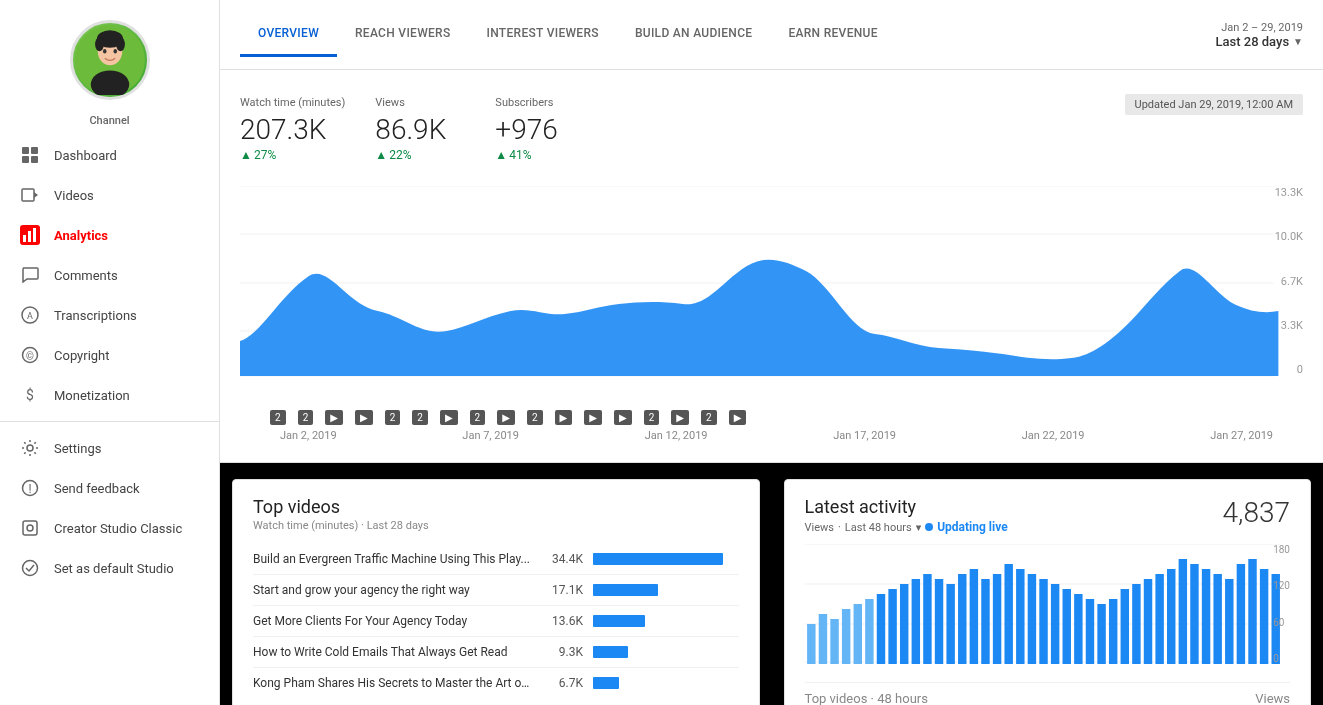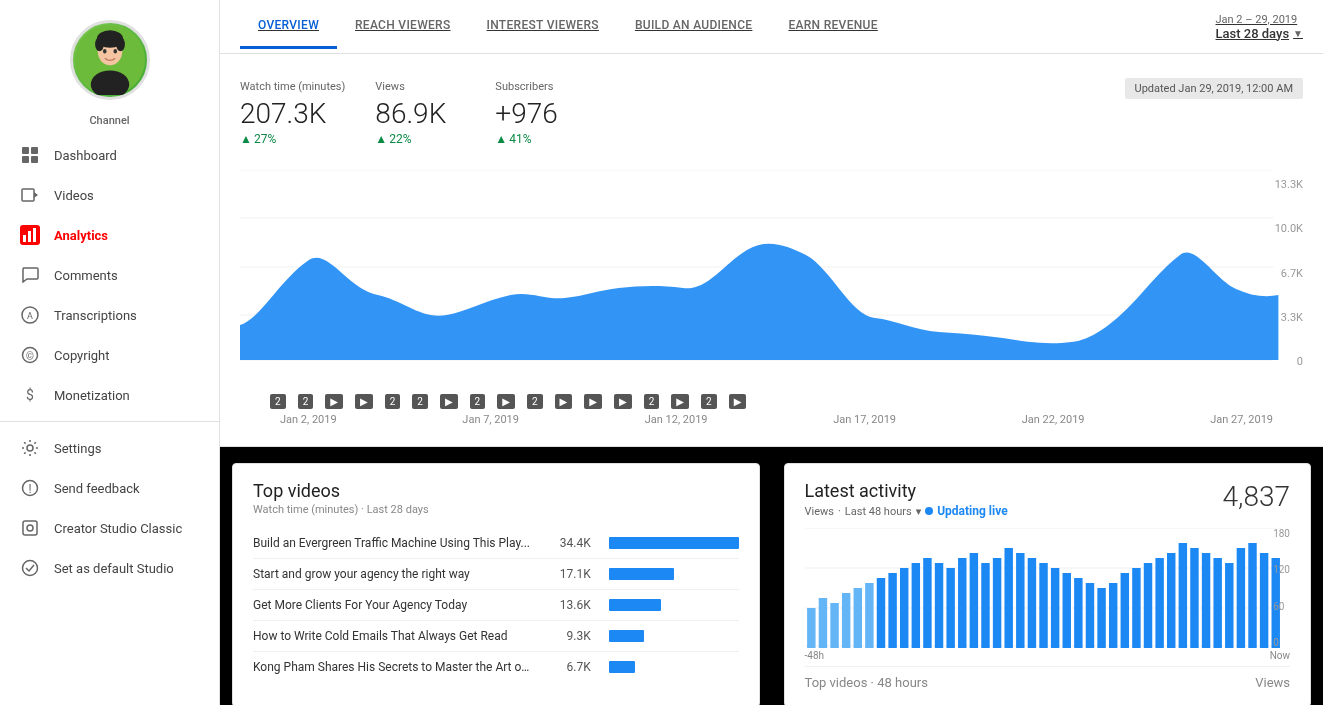--- a/index.html
+++ b/index.html
@@ -82,24 +82,23 @@
       flex-direction: column;
       overflow-y: auto;
       background: #fff;
     }
 
     
     .top-nav {
       display: flex;
       align-items: center;
       border-bottom: 1px solid #e0e0e0;
-      padding: 4px 20px;
+      padding: 12px 20px;
       background: #fff;
       position: relative;
-      text-decoration: underline;
     }
     .top-nav-tabs {
       display: flex;
       gap: 0;
       flex: 1;
     }
     .nav-tab {
       padding: 14px 18px;
       font-size: 12px;
       font-weight: 500;
@@ -109,20 +108,21 @@
       white-space: nowrap;
       letter-spacing: 0.3px;
     }
     .nav-tab.active {
       color: #065fd4;
       border-bottom: 3px solid #065fd4;
     }
     .date-range-selector {
       display: flex;
       flex-direction: column;
+      align-items: flex-end;
       padding: 8px 0;
       cursor: pointer;
     }
     .date-range-small { font-size: 11px; color: #666; }
     .date-range-main { font-size: 13px; color: #333; font-weight: 500; display: flex; align-items: center; gap: 4px; }
     .dropdown-arrow { font-size: 10px; color: #666; }
 
     
     .stats-row {
       display: flex;
@@ -160,21 +160,21 @@
       position: relative;
     }
     .chart-svg-wrapper {
       position: relative;
       width: 100%;
       height: 220px;
     }
     .chart-labels-right {
       position: absolute;
       right: 0;
-      top: 8px;
+      top: 0;
       display: flex;
       flex-direction: column;
       justify-content: space-between;
       height: 190px;
       font-size: 11px;
       color: #999;
       text-align: right;
     }
     .chart-x-labels {
       display: flex;
@@ -202,21 +202,20 @@
     }
     .panel-title { font-size: 18px; font-weight: 400; color: #222; }
     .panel-subtitle { font-size: 11px; color: #888; margin-top: 2px; }
     .top-videos-list { margin-top: 12px; }
     .video-row {
       display: flex;
       align-items: center;
       padding: 8px 0;
       border-bottom: 1px solid #f0f0f0;
       gap: 10px;
-      justify-content: space-between;
     }
     .video-row:last-child { border-bottom: none; }
     .video-title { flex: 1; font-size: 12px; color: #333; overflow: hidden; text-overflow: ellipsis; white-space: nowrap; max-width: 280px; }
     .video-value { font-size: 12px; color: #555; min-width: 40px; text-align: right; }
     .video-bar-container { width: 130px; }
     .video-bar { height: 12px; background: #1c88f4; border-radius: 1px; }
 
     
     .activity-header {
       display: flex;
@@ -619,24 +618,20 @@
             <rect x="365" y="20" width="8" height="100" fill="#1c88f4"></rect>
             <rect x="376" y="25" width="8" height="95" fill="#1c88f4"></rect>
             <rect x="387" y="30" width="8" height="90" fill="#1c88f4"></rect>
             <rect x="398" y="35" width="8" height="85" fill="#1c88f4"></rect>
             <rect x="409" y="20" width="8" height="100" fill="#1c88f4"></rect>
             <rect x="420" y="15" width="8" height="105" fill="#1c88f4"></rect>
             <rect x="431" y="25" width="8" height="95" fill="#1c88f4"></rect>
             <rect x="442" y="30" width="8" height="90" fill="#1c88f4"></rect>
           </svg>
         </div>
-        <div class="activity-x-labels">
-          <span>-48h</span>
-          <span>Now</span>
-        </div>
       </div>
 
       <div class="activity-footer">
         <span>Top videos · 48 hours</span>
         <span>Views</span>
       </div>
     </div>
   </div>
 
 </div>

